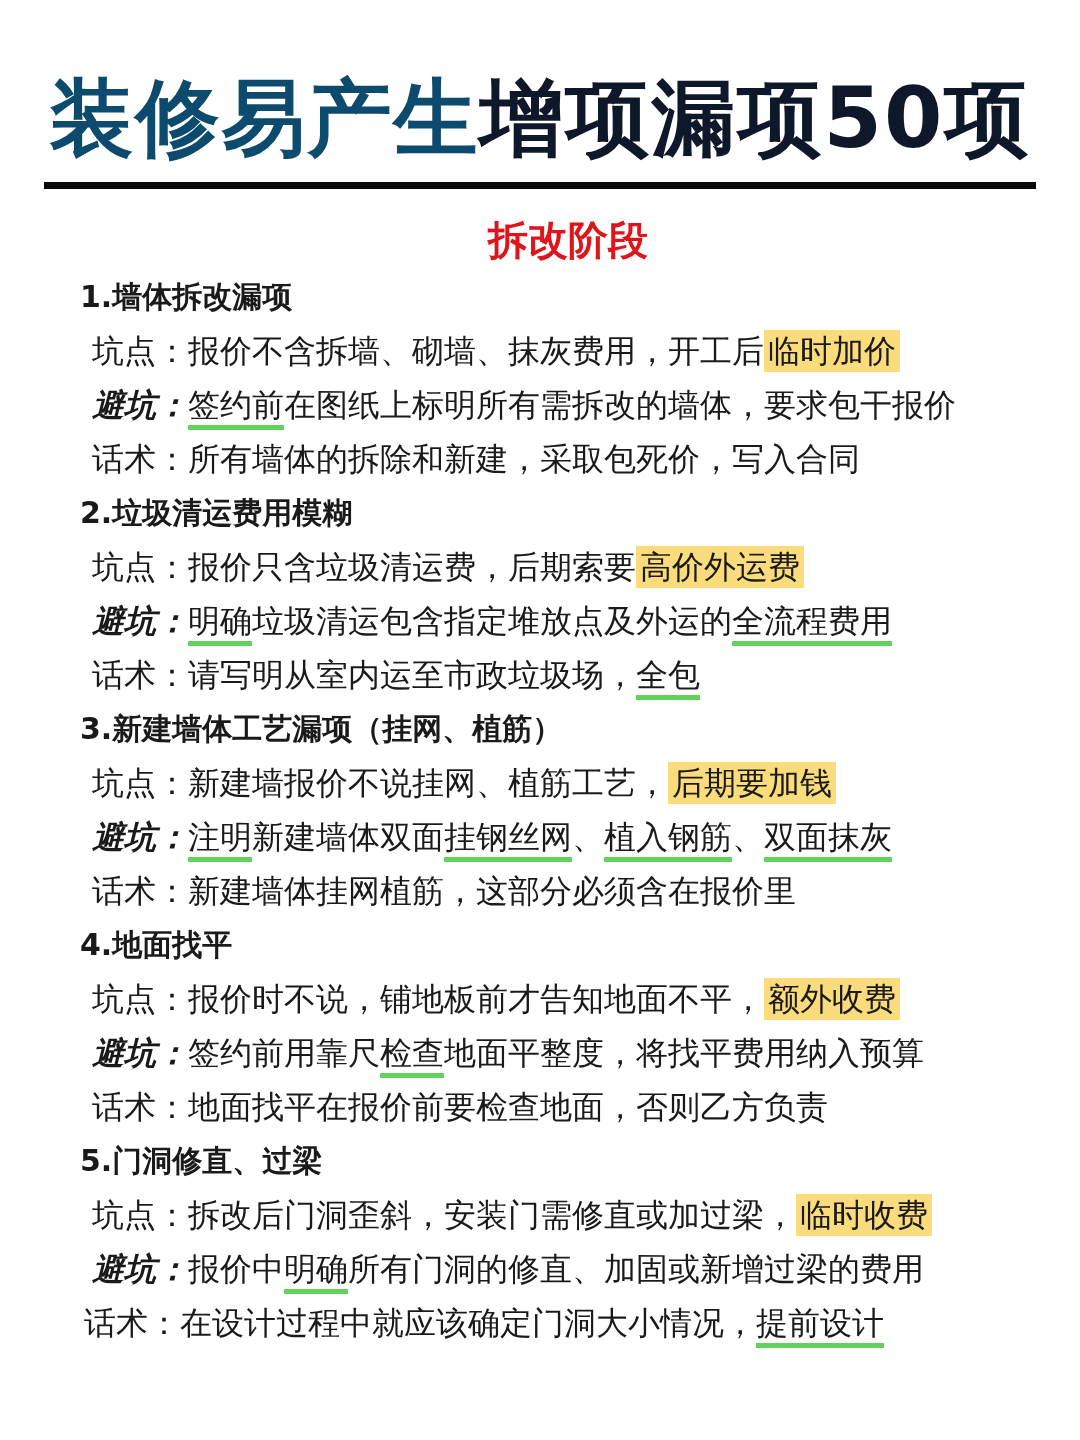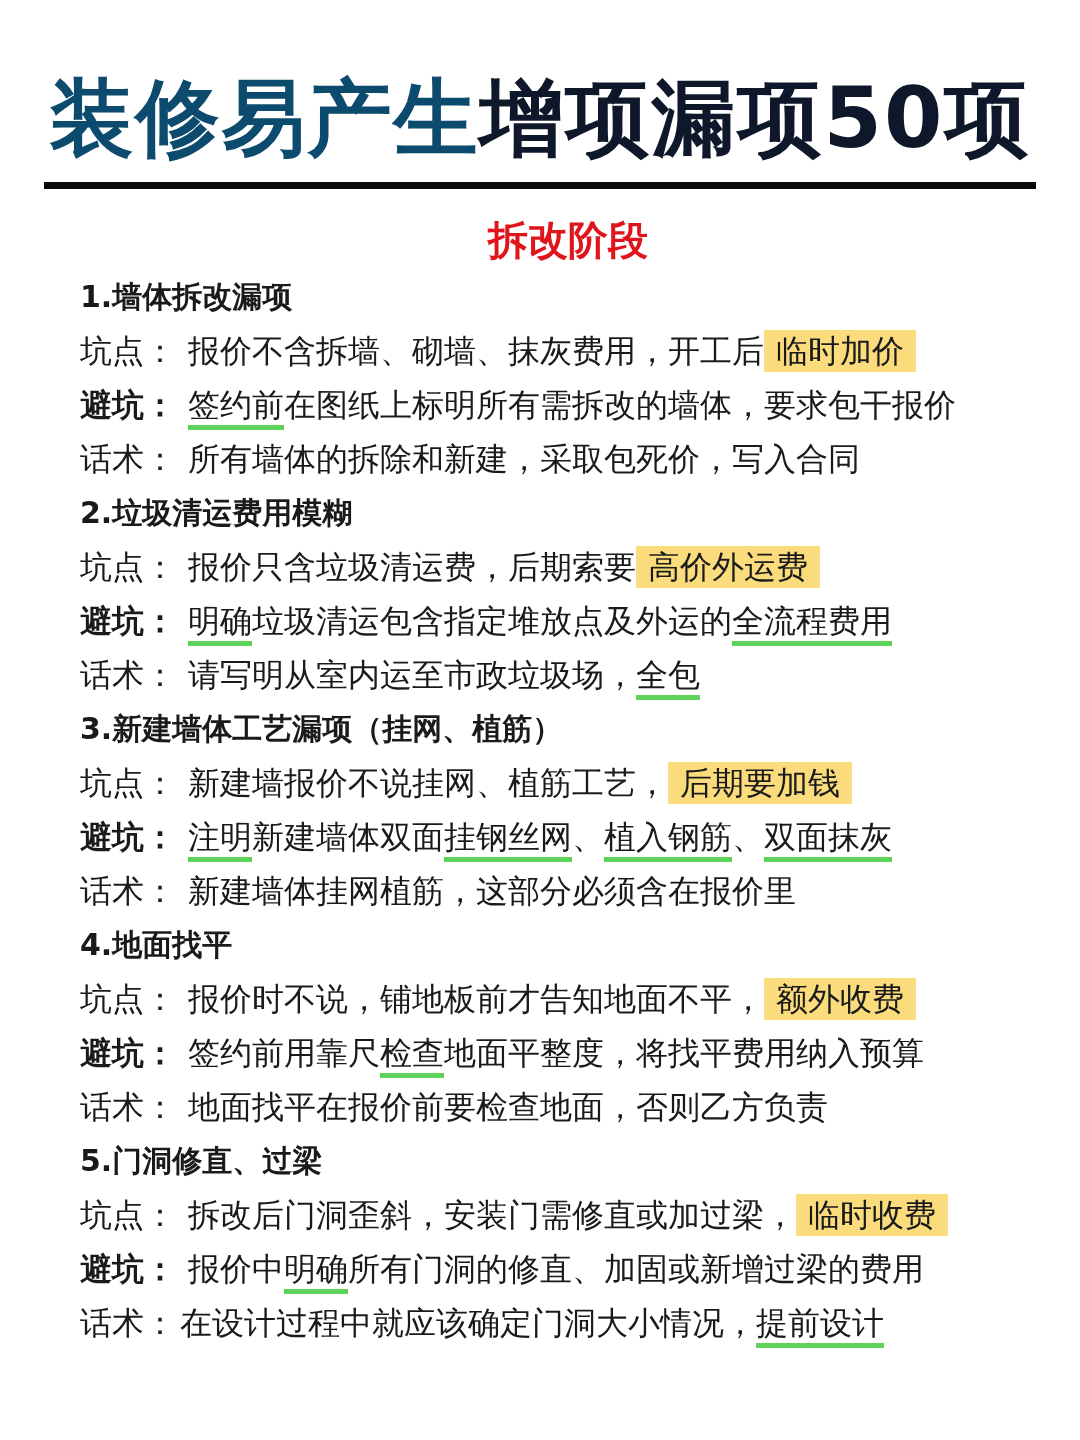--- a/index.html
+++ b/index.html
@@ -22,23 +22,23 @@
     position: absolute; top: 212px; left: 0; width: 1080px; text-align: center;
     color: #e0141b; font-size: 40px; font-weight: bold; line-height: 56px; margin-left: 28px;
   }
   .content { position: absolute; top: 270px; left: 80px; width: 960px; }
   .item-heading {
     font-size: 30px; font-weight: bold; line-height: 54px; height: 54px; white-space: nowrap;
   }
   .line {
     font-size: 32px; line-height: 54px; height: 54px; white-space: nowrap;
   }
-  .label { display: inline-block; width: 108px; }
-  .label.bold { font-weight: bold; }
-  .hl { background: #fbdc7c; padding: 2px 12px; }
+  .label { display: inline-block; width: 108px; text-align: right; }
+  .label.bold { font-weight: bold; font-style: italic; }
+  .hl { background: #fbdc7c; padding: 2px 4px; }
   .ul { text-decoration: underline; text-decoration-color: #5fd35a; text-decoration-thickness: 5px; text-underline-offset: 9px; }
 </style>
 </head>
 <body>
 
 <div class="title">
   <span class="black">装修易产生</span><span class="red">增项漏项50项</span>
 </div>
 <div class="rule"></div>
 <div class="section-title">拆改阶段</div>

